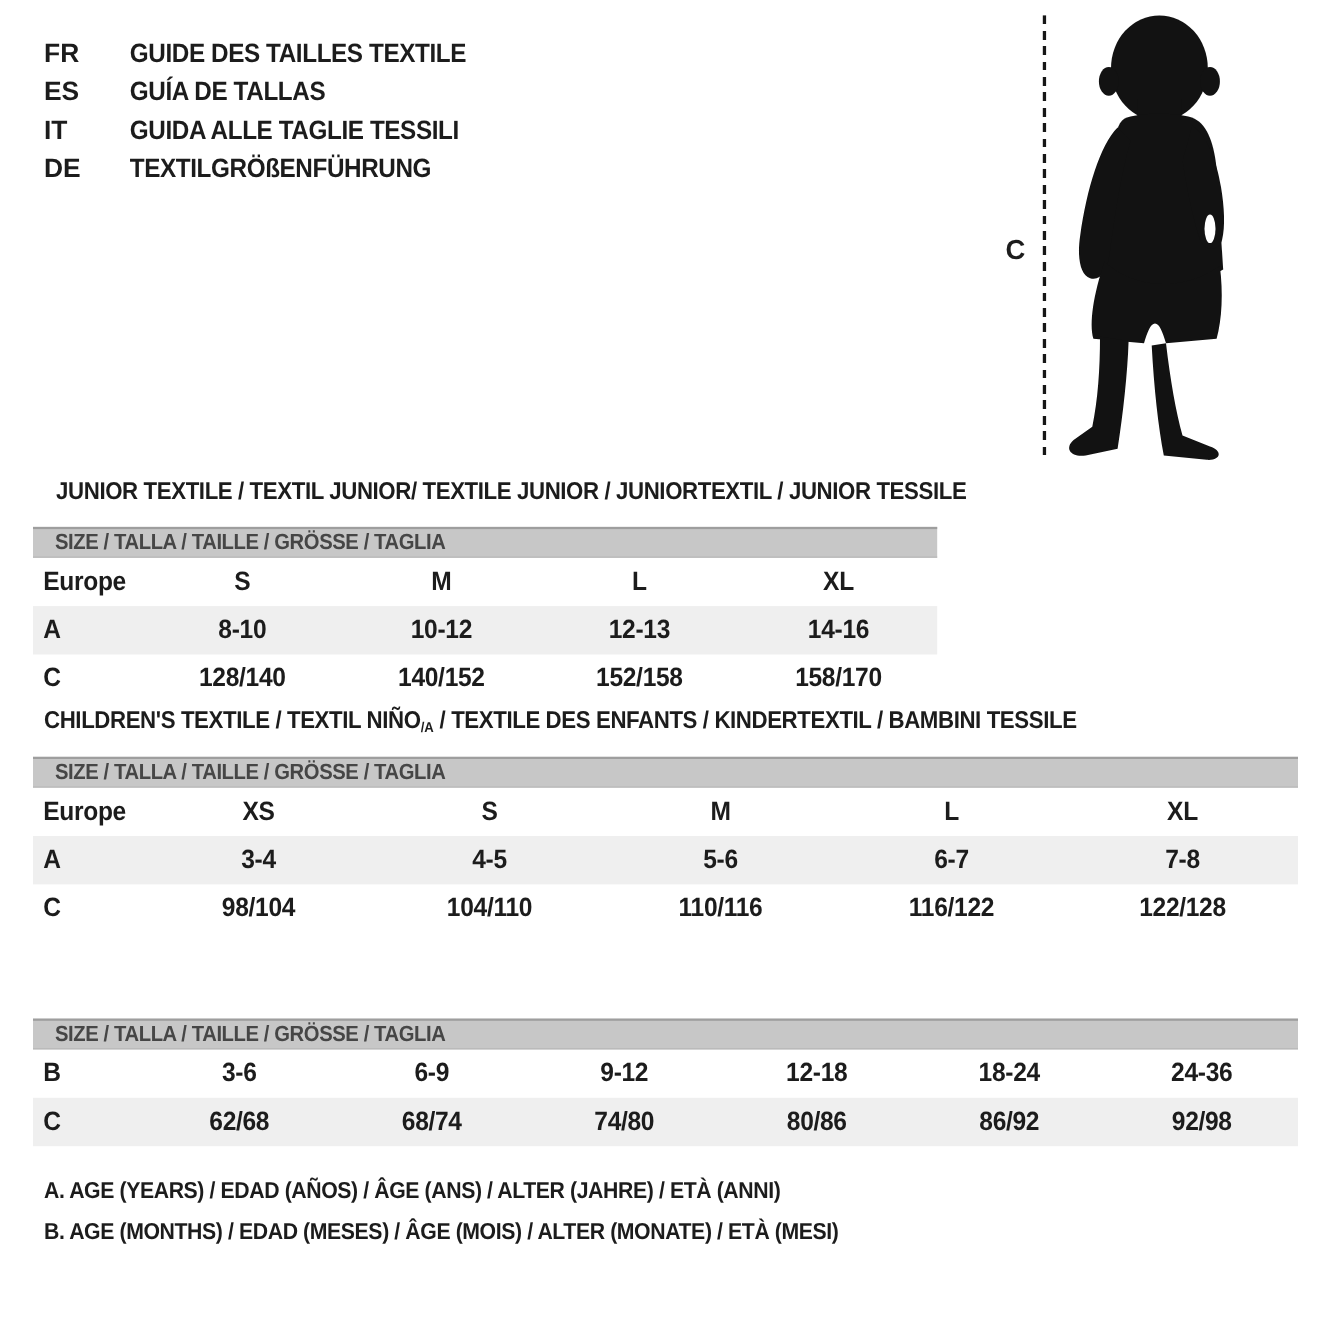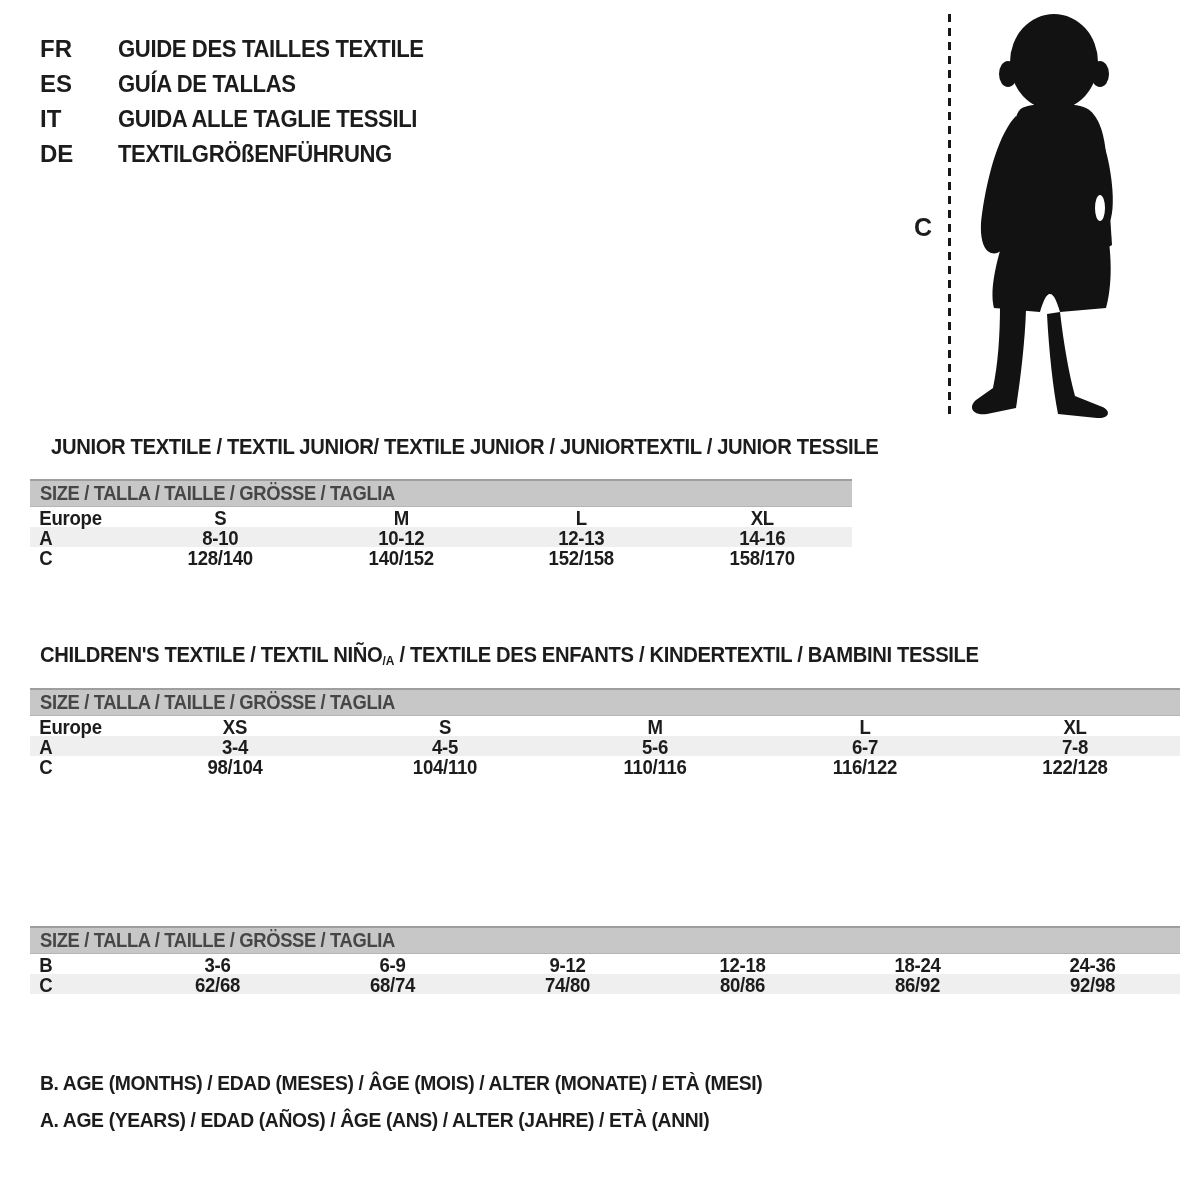--- a/index.html
+++ b/index.html
@@ -37,24 +37,24 @@
 
   
   .size-table { position: absolute; left: 30px; }
   #junior-table   { top: 479px; width: 822px; }
   #children-table { top: 688px; width: 1150px; }
   #babies-table   { top: 926px; width: 1150px; }
 
   .bar {
     height: 28px; background: #c7c7c7;
     border-top: 2px solid #9e9e9e; border-bottom: 1px solid #b5b5b5;
-    display: flex; align-items: center; padding-left: 10px; box-sizing: border-box;
+    display: flex; align-items: center; padding-left: 20px; box-sizing: border-box;
     color: #464646; font-weight: bold; font-size: 20px;
   }
-  .trow { display: grid; height: 20px; align-items: center; font-weight: bold; font-size: 20px; }
+  .trow { display: grid; height: 44px; align-items: center; font-weight: bold; font-size: 24px; }
   .trow.shaded { background: #efefef; }
   .cols4 { grid-template-columns: 100px repeat(4, 1fr); }
   .cols5 { grid-template-columns: 100px repeat(5, 1fr); }
   .cols6 { grid-template-columns: 100px repeat(6, 1fr); }
   .cell { text-align: center; transform: scaleX(0.93); letter-spacing: -0.3px; white-space: nowrap; }
   .cell.rlabel { text-align: left; padding-left: 10px; transform-origin: 0 50%; }
 
   
   .notes { position: absolute; left: 40px; top: 1064px; font-size: 21px; font-weight: bold; }
   .note-line { height: 37px; display: flex; align-items: center; white-space: nowrap; }
@@ -183,20 +183,20 @@
       <span class="cell">68/74</span>
       <span class="cell">74/80</span>
       <span class="cell">80/86</span>
       <span class="cell">86/92</span>
       <span class="cell">92/98</span>
     </div>
   </div>
 
   <div class="notes">
     <div class="note-line">
+        <span class="cond">A. AGE (YEARS) / EDAD (AÑOS) / ÂGE (ANS) / ALTER (JAHRE) / ETÀ (ANNI)</span>
+      </div>
+    <div class="note-line">
         <span class="cond">B. AGE (MONTHS) / EDAD (MESES) / ÂGE (MOIS) / ALTER (MONATE) / ETÀ (MESI)</span>
       </div>
-    <div class="note-line">
-        <span class="cond">A. AGE (YEARS) / EDAD (AÑOS) / ÂGE (ANS) / ALTER (JAHRE) / ETÀ (ANNI)</span>
-      </div>
   </div>
 
 </div>
 
 </body></html>

